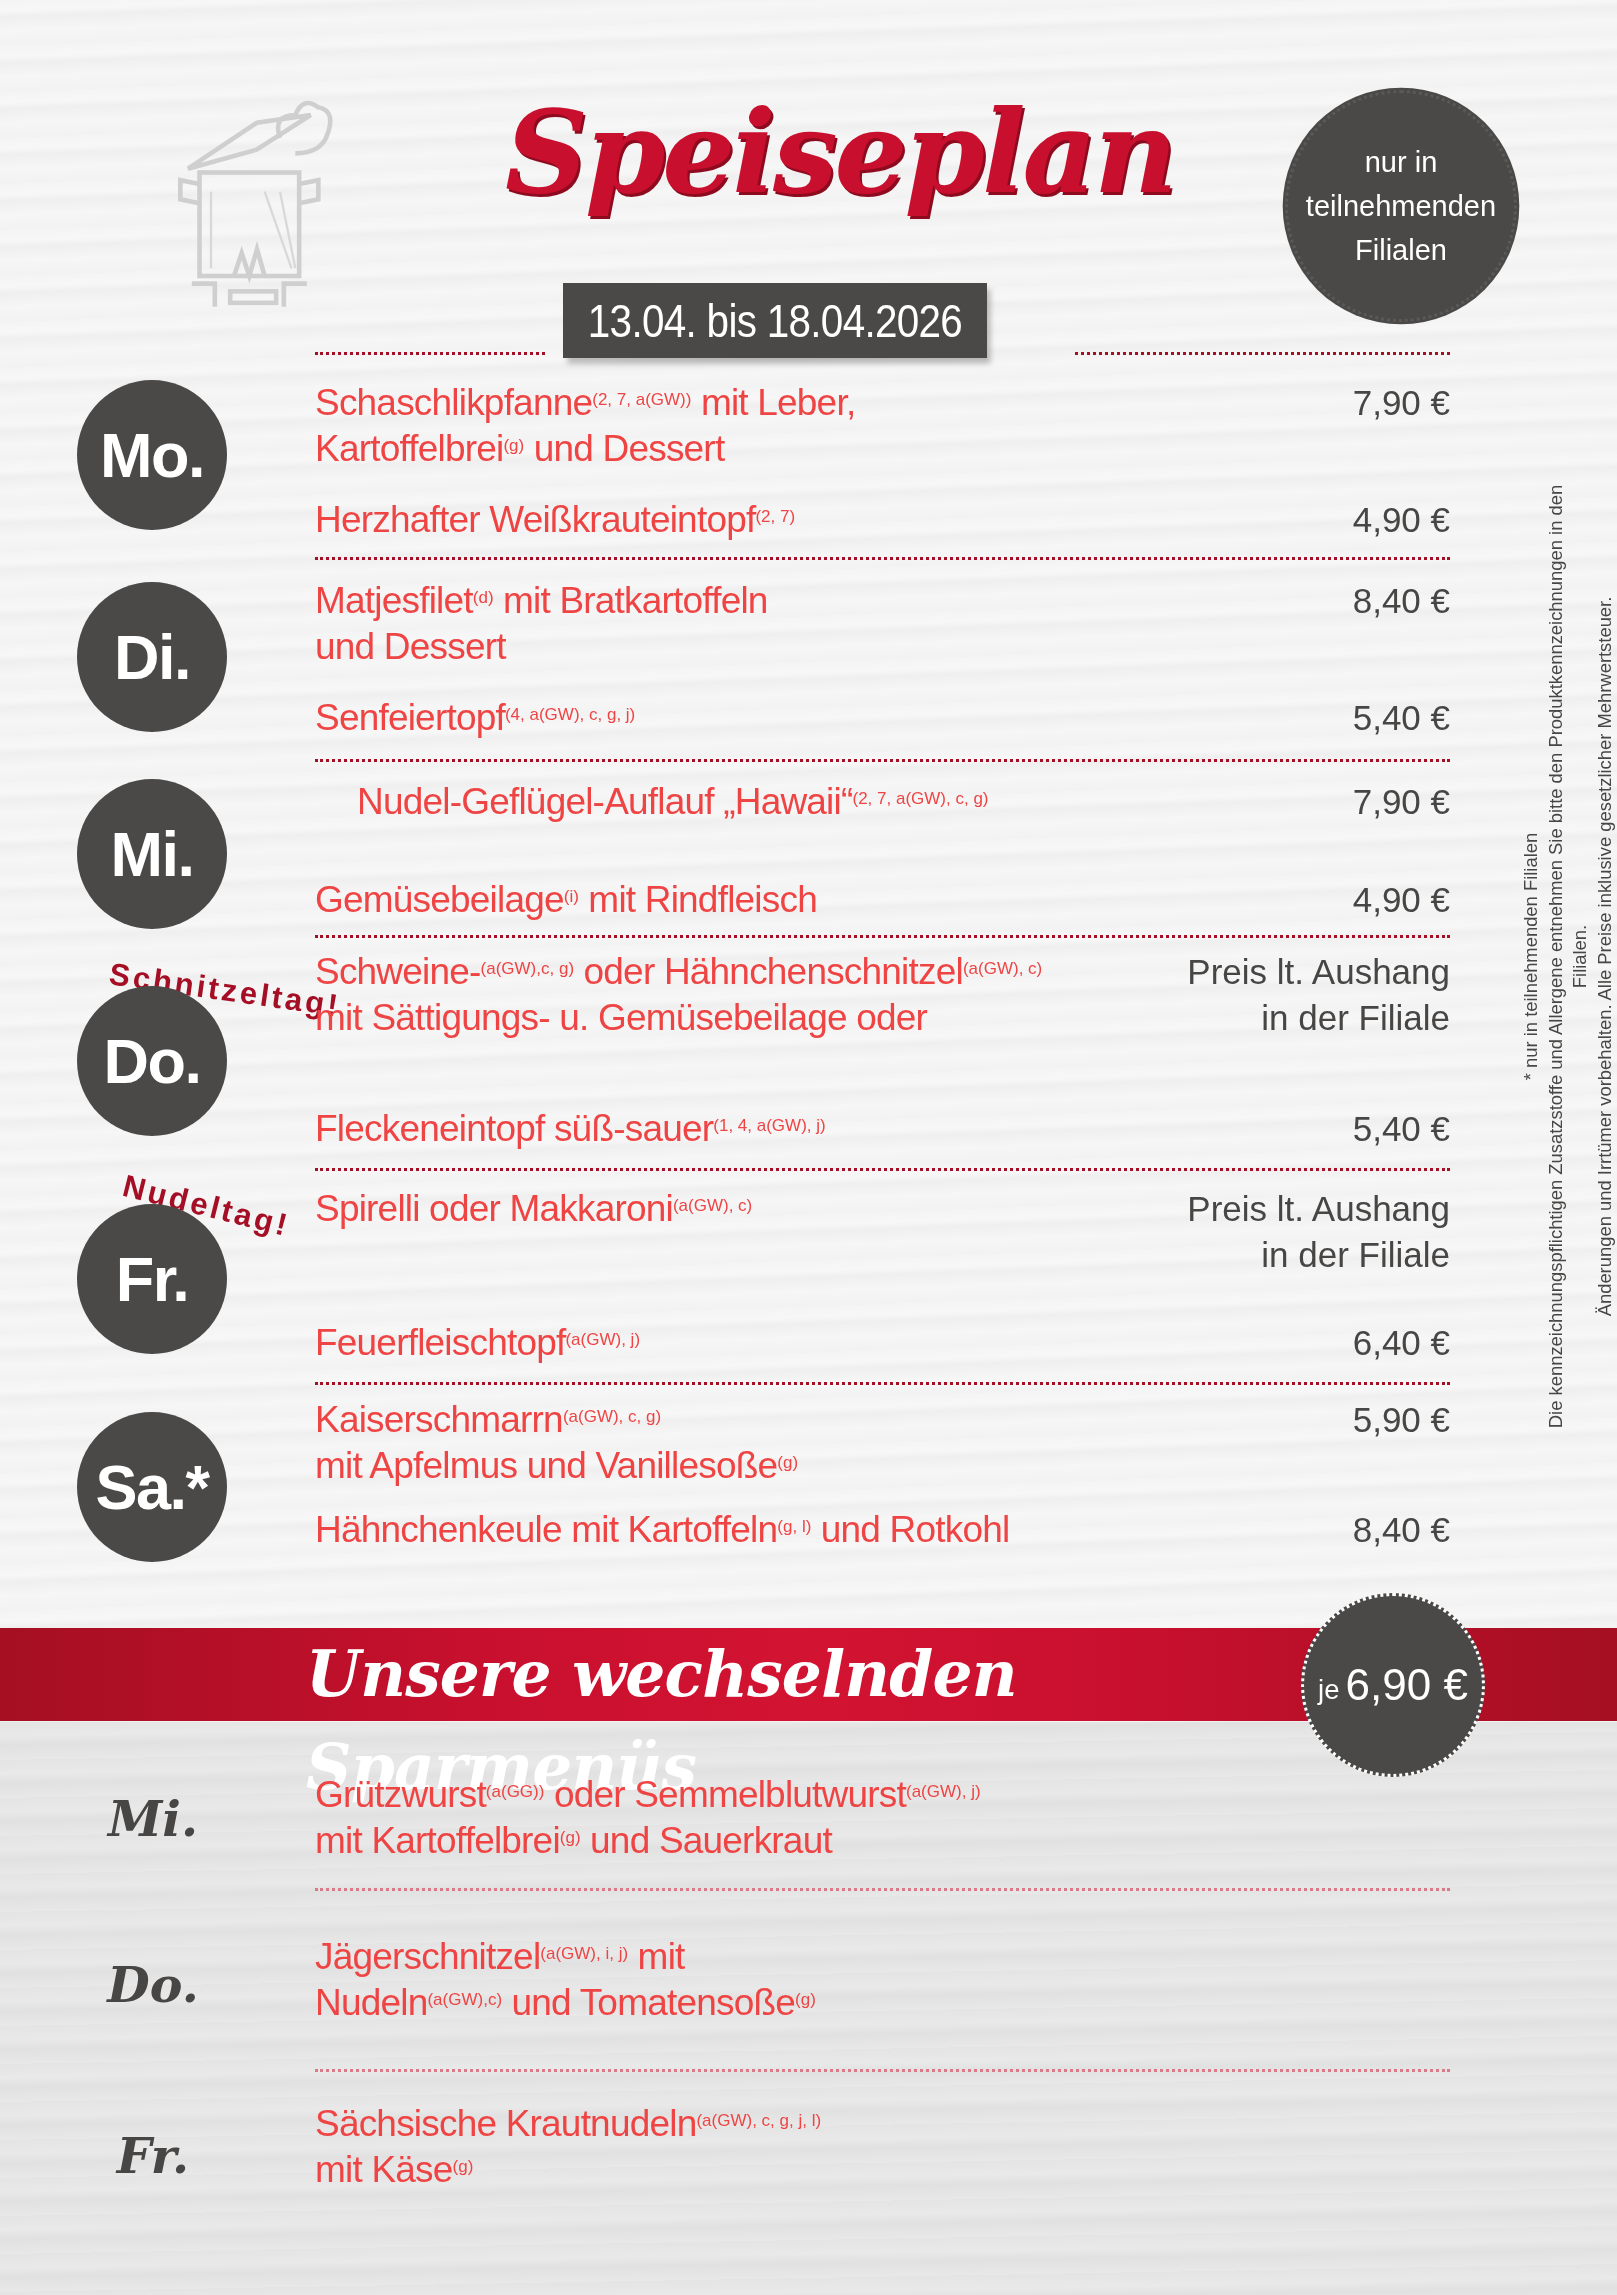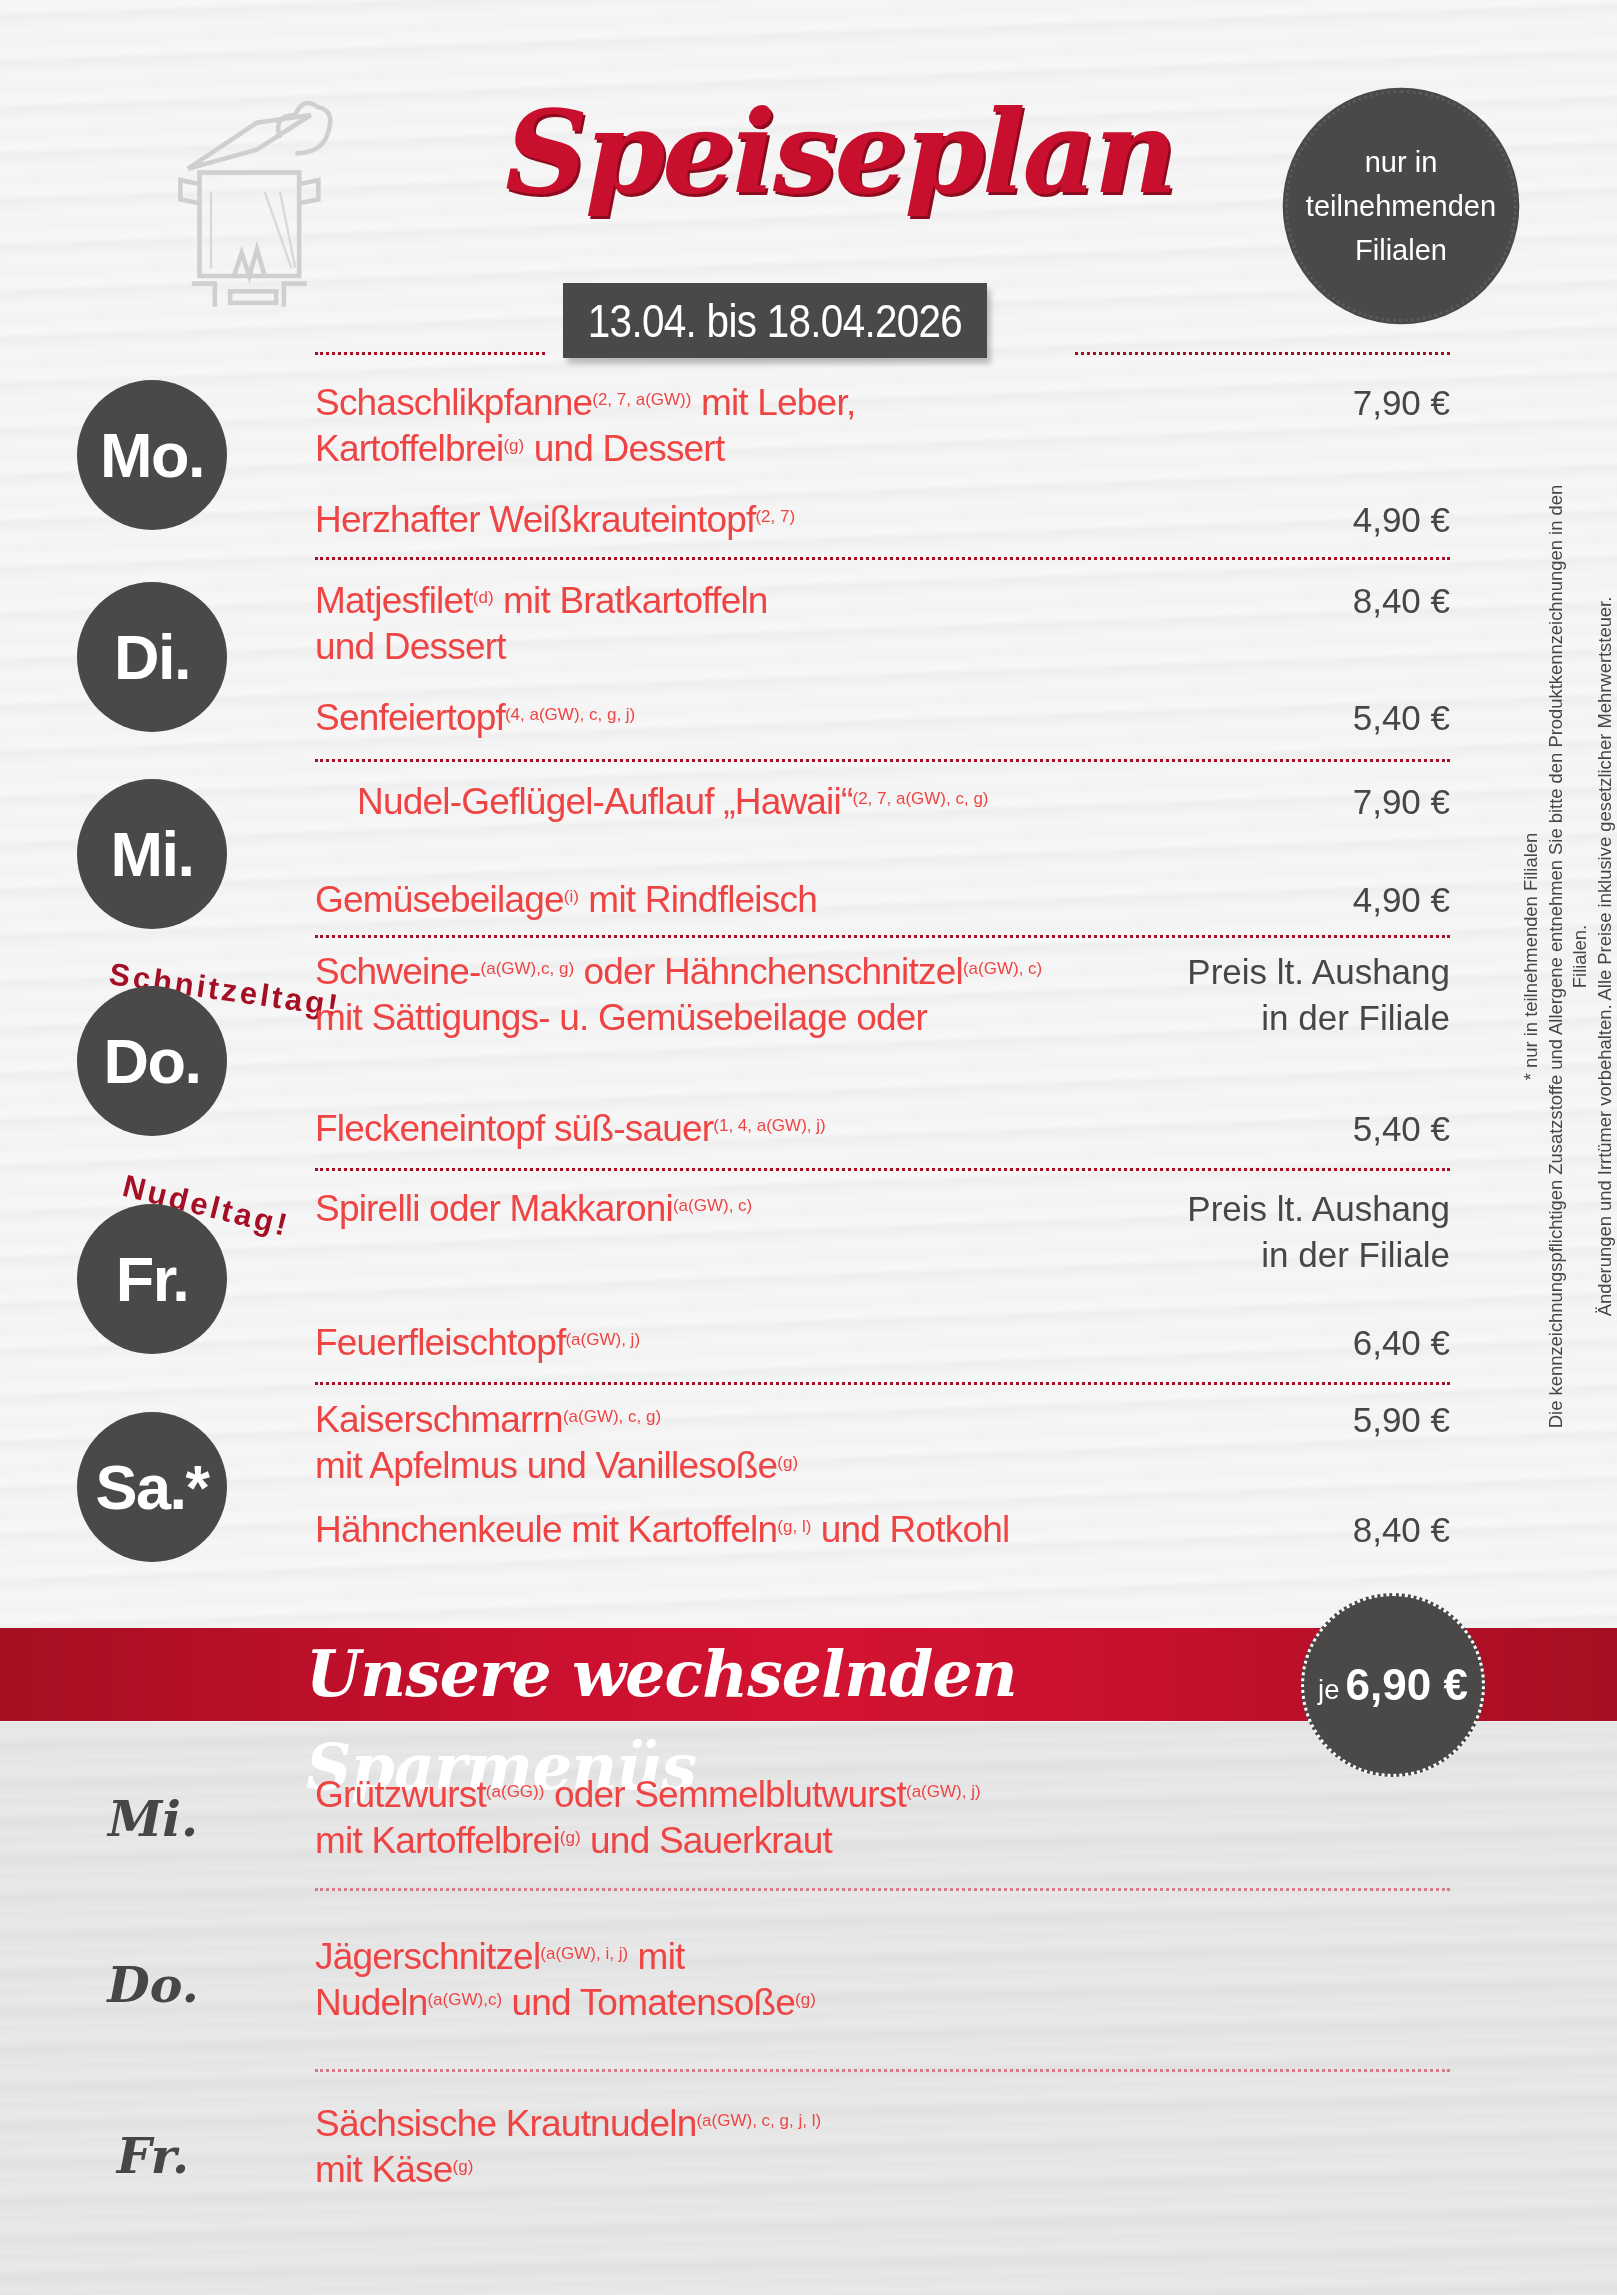--- a/index.html
+++ b/index.html
@@ -69,21 +69,21 @@
     left:306px; top:1628px; width:842px; height:114px; line-height:93px;
     color:#fff; font-family:"DejaVu Serif", serif; font-style:italic; font-weight:bold;
     font-size:63px; text-align:left; letter-spacing:-0.8px;
   }
   .price-badge {
     left:1301px; top:1593px; width:184px; height:184px; border-radius:50%;
     background:#4a4948; color:#fff; display:flex; align-items:center; justify-content:center;
     border:3.1px dotted #fff; box-sizing:border-box;
   }
   .price-badge .je { font-size:27.5px; margin-right:6.1px; margin-top:9.2px; }
-  .price-badge .amt { font-size:44px; font-weight:bold; }
+  .price-badge .amt { font-size:44px; font-weight:normal; }
   .lower {
     left:0; top:1722px; width:1618px; height:574px;
     background: repeating-linear-gradient(179deg, #e4e4e4 0px, #e9e9e9 13.8px, #e1e1e1 23px, #e8e8e8 38px);
   }
   .script-day {
     font-family:"DejaVu Serif", serif; font-style:italic; font-weight:bold;
     font-size:49px; color:#474645; left:92px; width:122px; text-align:center;
   }
   .dots-light { height:0; border-top:3.8px dotted #d97a89; }
 </style>

